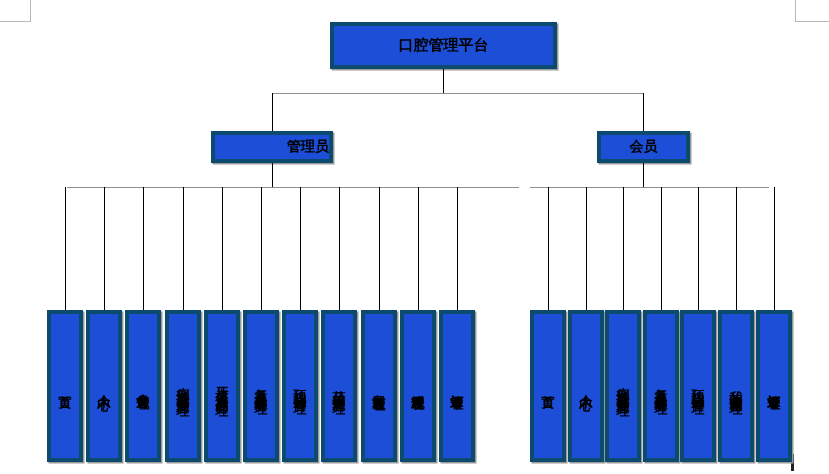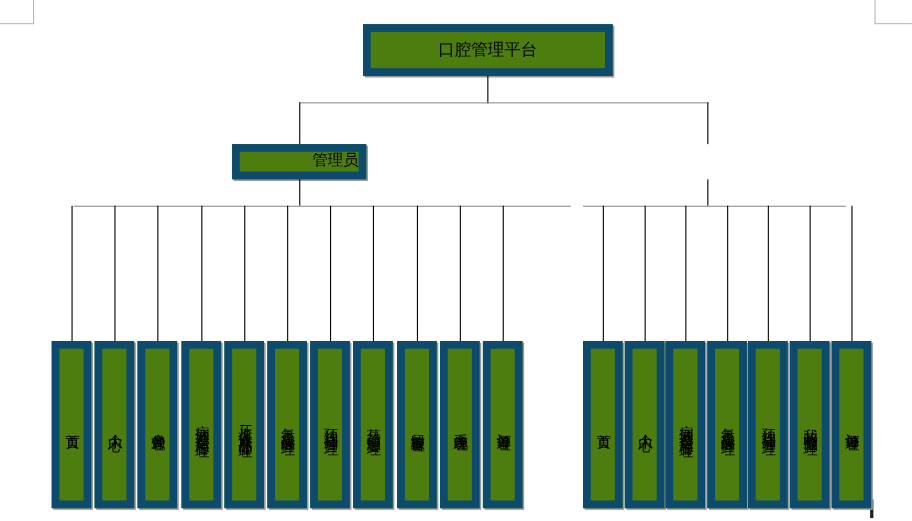--- a/index.html
+++ b/index.html
@@ -32,27 +32,28 @@
            border-right: 1px solid #b9b9b9; border-bottom: 1px solid #b9b9b9; }
   .mm-tr { left: 795px; top: 0px;  width: 34px; height: 21px;
            border-left: 1px solid #b9b9b9; border-bottom: 1px solid #b9b9b9; }
   .mm-br { left: 791px; top: 454px; width: 3px; height: 17px;
            background: #222; }
 
   
   .node {
     position: absolute;
     box-sizing: border-box;
-    background: #4d7c0f;
-    border: 7px solid #0c4a6e;
+    background: #1d4ed8;
+    border: 4px solid #0c4a6e;
     box-shadow: 1.5px 1.5px 0 0 #9a9a9a;
     display: flex;
     align-items: center;
     justify-content: center;
     color: #000;
+    font-weight: bold;
   }
   .node-label {
     display: block;
     text-align: center;
     line-height: 1.08;
     white-space: nowrap;
   }
 
   
   .node-root {
@@ -112,20 +113,23 @@
   <div class="line h grey" style="left:272px; top:93px; width:372px;"></div>
   <div class="line v" style="left:272px; top:93px;  height:38px;"></div>
   <div class="line v" style="left:643px; top:93px;  height:38px;"></div>
 
   <div class="node node-branch b-admin">
     <span class="node-label">管理员</span>
   </div>
   <div class="line v" style="left:272px; top:163px; height:24px;"></div>
   <div class="line h grey" style="left:67px; top:187px; width:452px;"></div>
 
+  <div class="node node-branch b-member">
+    <span class="node-label">会员</span>
+  </div>
   <div class="line v" style="left:643px; top:163px; height:24px;"></div>
   <div class="line h grey" style="left:530px; top:187px; width:239px;"></div>
 
   <div id="leaf-layer">
       <div class="line v" style="left: 65px; top: 187px; height: 123px;"></div>
       <div class="node node-leaf" style="left: 47px; top: 310px;">
         <span class="node-label">首页</span>
       </div>
       <div class="line v" style="left: 104px; top: 187px; height: 123px;"></div>
       <div class="node node-leaf" style="left: 86px; top: 310px;">

